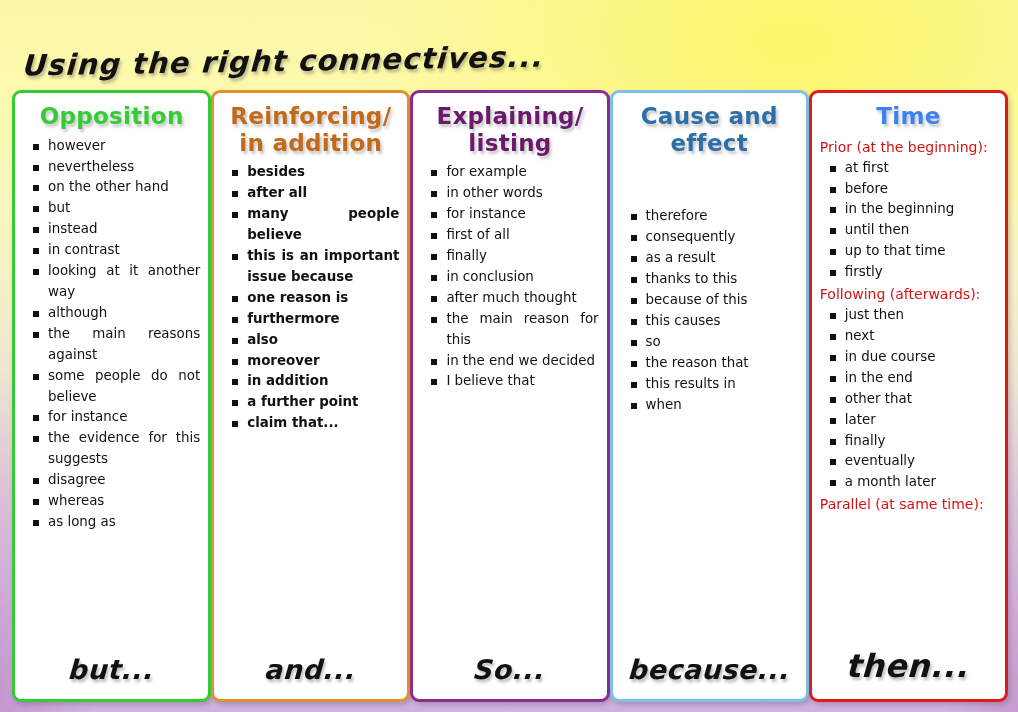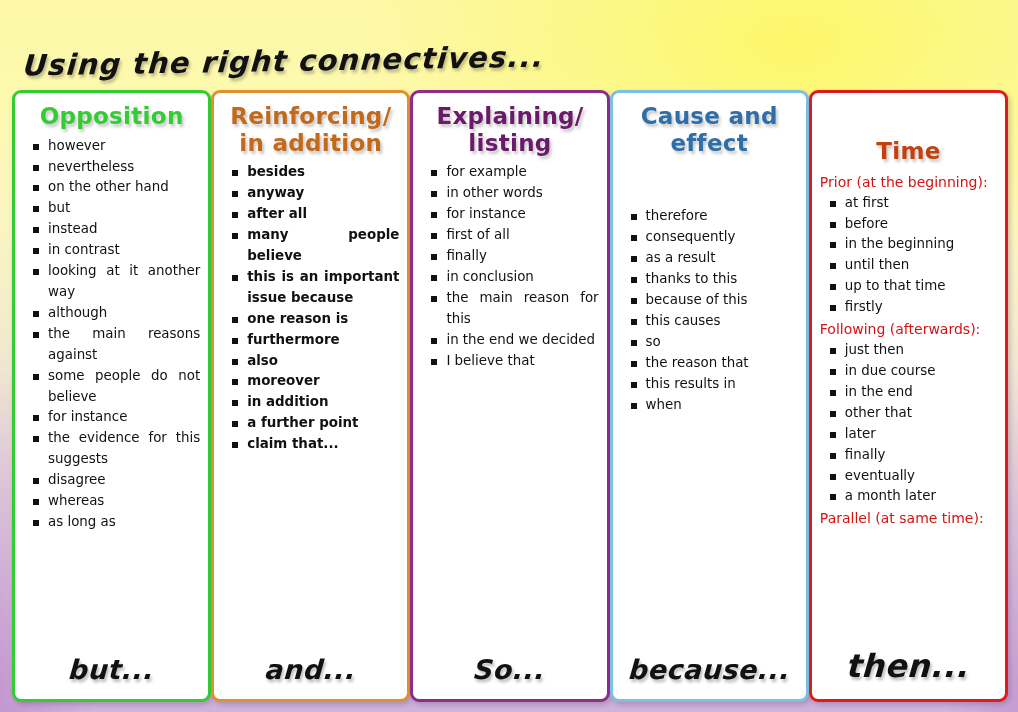--- a/index.html
+++ b/index.html
@@ -179,21 +179,20 @@
       <div class="footer-word">but...</div>
     </div>
     <div class="card" style="--accent: #e0912f;">
       <div class="card-title" style="color: rgb(194, 105, 26);">
         <div>Reinforcing/</div>
         <div>in addition</div>
       </div>
       <div style="flex: 1 1 auto; font-weight: bold;">
         <ul class="list">
           <li>besides</li>
-          <li>anyway</li>
           <li>after all</li>
           <li class="justified">many people believe</li>
           <li class="justified">this is an important issue because</li>
           <li>one reason is</li>
           <li>furthermore</li>
           <li>also</li>
           <li>moreover</li>
           <li>in addition</li>
           <li>a further point</li>
           <li>claim that...</li>
@@ -207,20 +206,21 @@
         <div>listing</div>
       </div>
       <div style="flex: 1 1 auto;">
         <ul class="list">
           <li>for example</li>
           <li>in other words</li>
           <li>for instance</li>
           <li>first of all</li>
           <li>finally</li>
           <li>in conclusion</li>
+          <li>after much thought</li>
           <li class="justified">the main reason for this</li>
           <li class="justified">in the end we decided</li>
           <li>I believe that</li>
         </ul>
       </div>
       <div class="footer-word">So...</div>
     </div>
     <div class="card" style="--accent: #7cc0e8;">
       <div class="card-title" style="color: rgb(47, 111, 168);">
         <div>Cause and</div>
@@ -236,34 +236,35 @@
           <li>this causes</li>
           <li>so</li>
           <li>the reason that</li>
           <li>this results in</li>
           <li>when</li>
         </ul>
       </div>
       <div class="footer-word">because...</div>
     </div>
     <div class="card" style="--accent: #e01b1b;">
-      <div class="card-title" style="color: #c2410c; margin-top: 35px;">Time</div>
+      <div class="card-title" style="color: #3b82f6;">Time</div>
       <div style="flex: 1 1 auto;">
         <div class="subhead" style="color: rgb(212, 19, 19);">Prior (at the beginning):</div>
         <ul class="list">
           <li>at first</li>
           <li>before</li>
           <li>in the beginning</li>
           <li>until then</li>
           <li>up to that time</li>
           <li>firstly</li>
         </ul>
         <div class="subhead" style="color: rgb(212, 19, 19);">Following (afterwards):</div>
         <ul class="list">
           <li>just then</li>
+          <li>next</li>
           <li>in due course</li>
           <li>in the end</li>
           <li>other that</li>
           <li>later</li>
           <li>finally</li>
           <li>eventually</li>
           <li>a month later</li>
         </ul>
         <div class="subhead" style="color: rgb(212, 19, 19);">Parallel (at same time):</div>
       </div>

